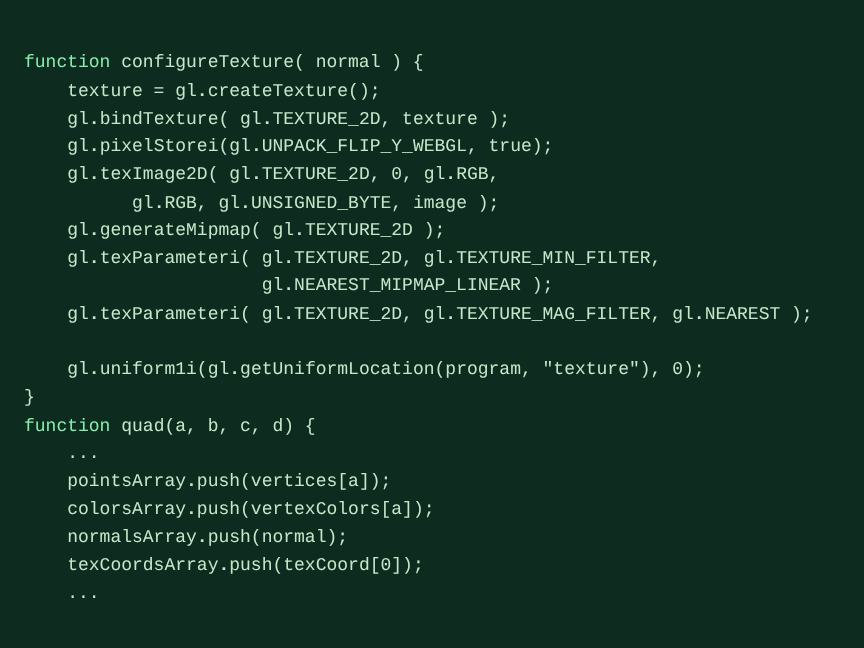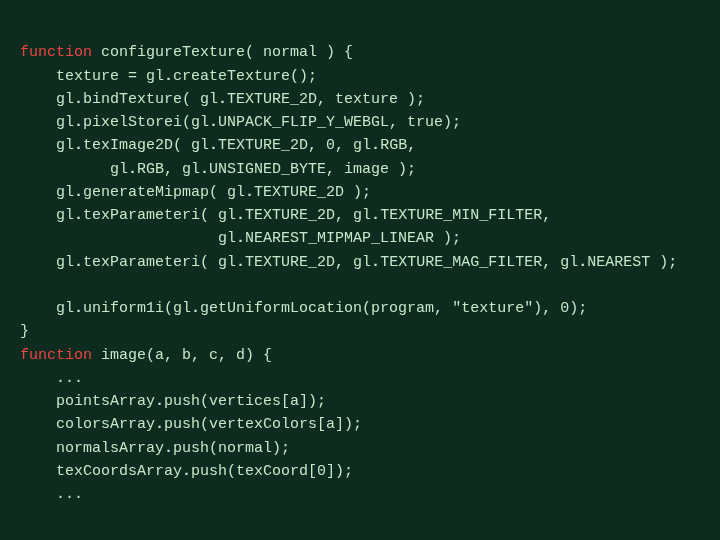--- a/index.html
+++ b/index.html
@@ -18,21 +18,21 @@
       overflow: hidden;
     }
 
     #code-container {
       padding: 18px 20px;
       color: #e0e0e0;
       white-space: pre;
     }
 
     .kw {
-      color: #ef4444;
+      color: #86efac;
     }
 
     .plain {
       color: #c8e6c9;
     }
 
     .str {
       color: #c8e6c9;
     }
 
@@ -50,20 +50,20 @@
 <span><span class="plain">    gl<span class="bold-dot">.</span>pixelStorei(gl<span class="bold-dot">.</span>UNPACK_FLIP_Y_WEBGL, true);</span></span>
 <span><span class="plain">    gl<span class="bold-dot">.</span>texImage2D( gl<span class="bold-dot">.</span>TEXTURE_2D, 0, gl<span class="bold-dot">.</span>RGB,</span></span>
 <span><span class="plain">          gl<span class="bold-dot">.</span>RGB, gl<span class="bold-dot">.</span>UNSIGNED_BYTE, image );</span></span>
 <span><span class="plain">    gl<span class="bold-dot">.</span>generateMipmap( gl<span class="bold-dot">.</span>TEXTURE_2D );</span></span>
 <span><span class="plain">    gl<span class="bold-dot">.</span>texParameteri( gl<span class="bold-dot">.</span>TEXTURE_2D, gl<span class="bold-dot">.</span>TEXTURE_MIN_FILTER,</span></span>
 <span><span class="plain">                      gl<span class="bold-dot">.</span>NEAREST_MIPMAP_LINEAR );</span></span>
 <span><span class="plain">    gl<span class="bold-dot">.</span>texParameteri( gl<span class="bold-dot">.</span>TEXTURE_2D, gl<span class="bold-dot">.</span>TEXTURE_MAG_FILTER, gl<span class="bold-dot">.</span>NEAREST );</span></span>
 <span> </span>
 <span><span class="plain">    gl<span class="bold-dot">.</span>uniform1i(gl<span class="bold-dot">.</span>getUniformLocation(program, <span class="str">"texture"</span>), 0);</span></span>
 <span><span class="plain">}</span></span>
-<span><span class="kw">function</span><span class="plain"> image(a, b, c, d) {</span></span>
+<span><span class="kw">function</span><span class="plain"> quad(a, b, c, d) {</span></span>
 <span><span class="plain">    ...</span></span>
 <span><span class="plain">    pointsArray<span class="bold-dot">.</span>push(vertices[a]);</span></span>
 <span><span class="plain">    colorsArray<span class="bold-dot">.</span>push(vertexColors[a]);</span></span>
 <span><span class="plain">    normalsArray<span class="bold-dot">.</span>push(normal);</span></span>
 <span><span class="plain">    texCoordsArray<span class="bold-dot">.</span>push(texCoord[0]);</span></span>
 <span><span class="plain">    ...</span></span>
 </div>
 
 </body></html>

